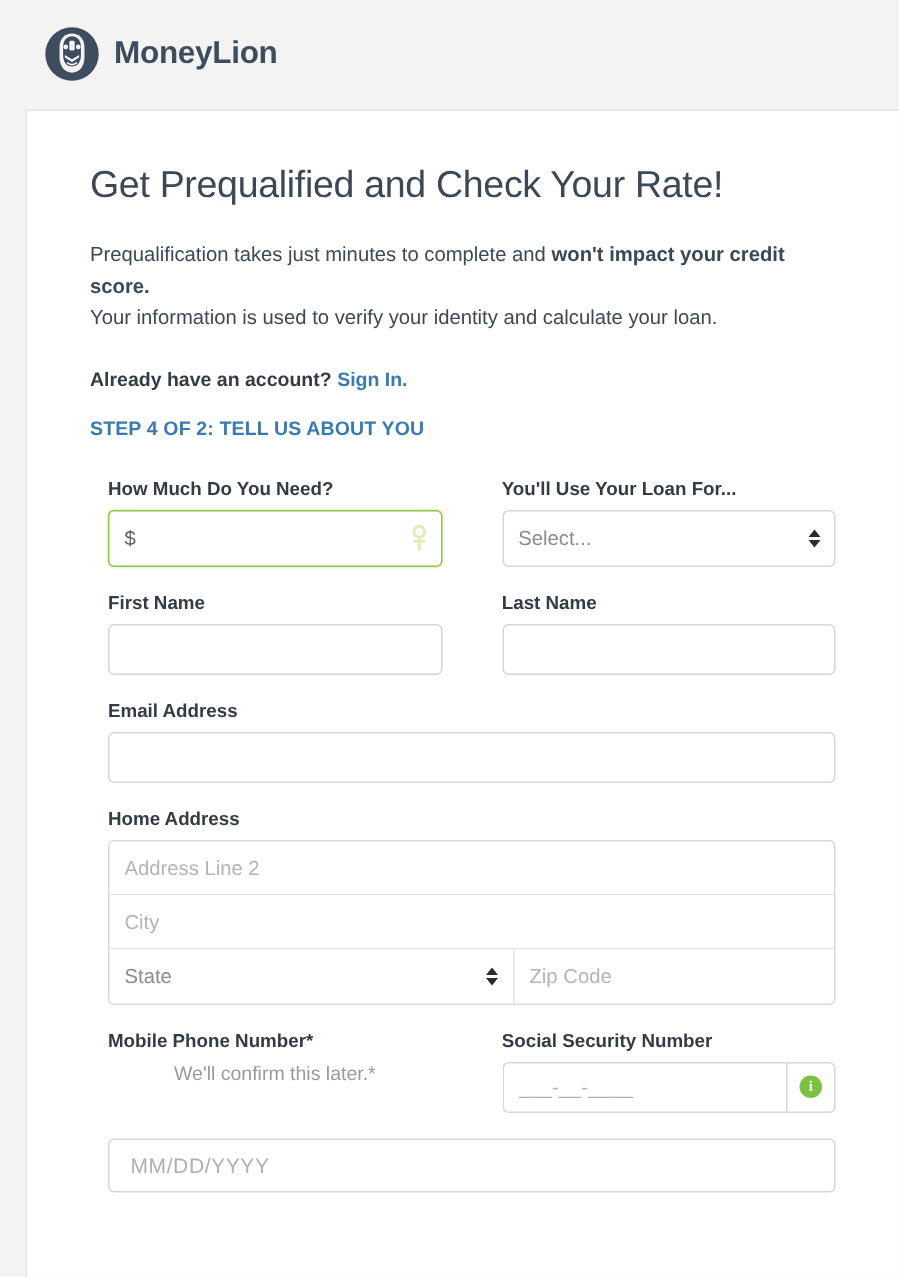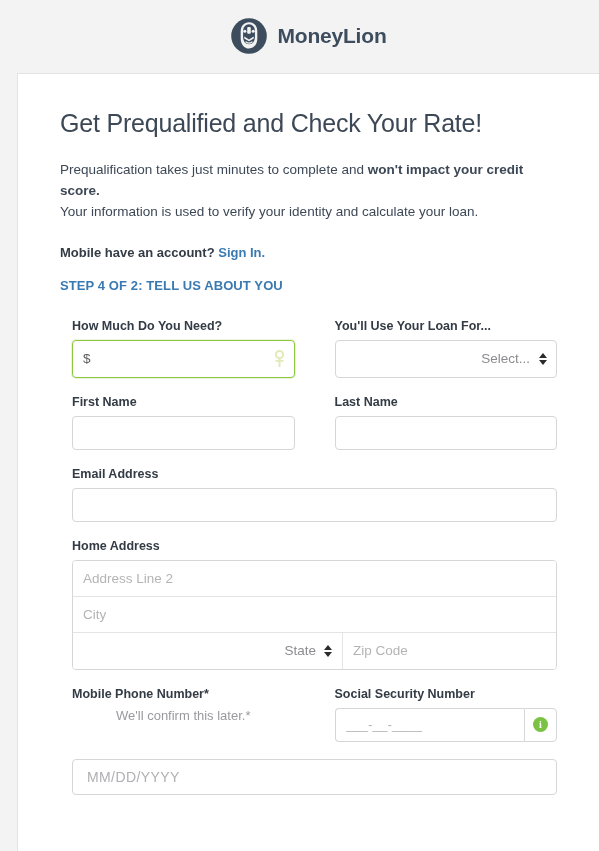--- a/index.html
+++ b/index.html
@@ -15,22 +15,21 @@
     color: #333b45;
     -webkit-font-smoothing: antialiased;
   }
 
   
   .site-header {
     height: 72px;
     background: #f3f3f4;
     display: flex;
     align-items: center;
-    padding-left: 18px;
-    justify-content: center;
+    padding-left: 29px;
   }
   .brand { display: flex; align-items: center; gap: 9px; }
   .brand-mark { width: 38px; height: 38px; display: block; }
   .brand-name {
     font-size: 21px;
     font-weight: bold;
     color: #3d4d5e;
     letter-spacing: -0.2px;
   }
 
@@ -142,21 +141,20 @@
 
   
   .select-wrap { position: relative; }
   select.select {
     -webkit-appearance: none;
     appearance: none;
     height: 38px;
     color: #8c8c90;
     padding-right: 26px;
     cursor: pointer;
-    text-align: right;
   }
   .sel-arrows {
     position: absolute;
     right: 10px;
     top: 50%;
     transform: translateY(-50%);
     pointer-events: none;
     display: flex;
     flex-direction: column;
     gap: 2px;
@@ -268,21 +266,21 @@
 <main class="card">
 
   <h1 class="page-title">Get Prequalified and Check Your Rate!</h1>
 
   <p class="lede">
     <span>Prequalification takes just minutes to complete and </span><b>won't impact your credit score.</b><br>
     <span>Your information is used to verify your identity and calculate your loan.</span>
   </p>
 
   <p class="account-line">
-    <span>Mobile have an account?</span>
+    <span>Already have an account?</span>
     <a class="signin-link" href="#">Sign In.</a>
   </p>
 
   <p class="step-label">STEP 4 OF 2: TELL US ABOUT YOU</p>
 
   <form class="form">
 
     <div class="row">
       <div class="field">
         <label class="field-label">How Much Do You Need?</label>

